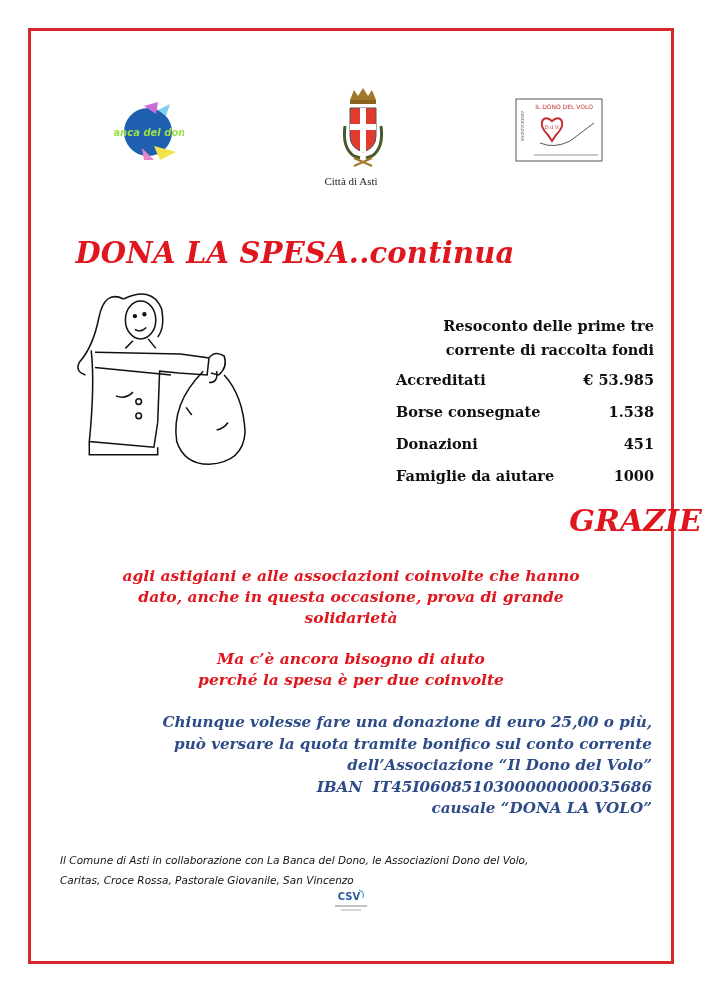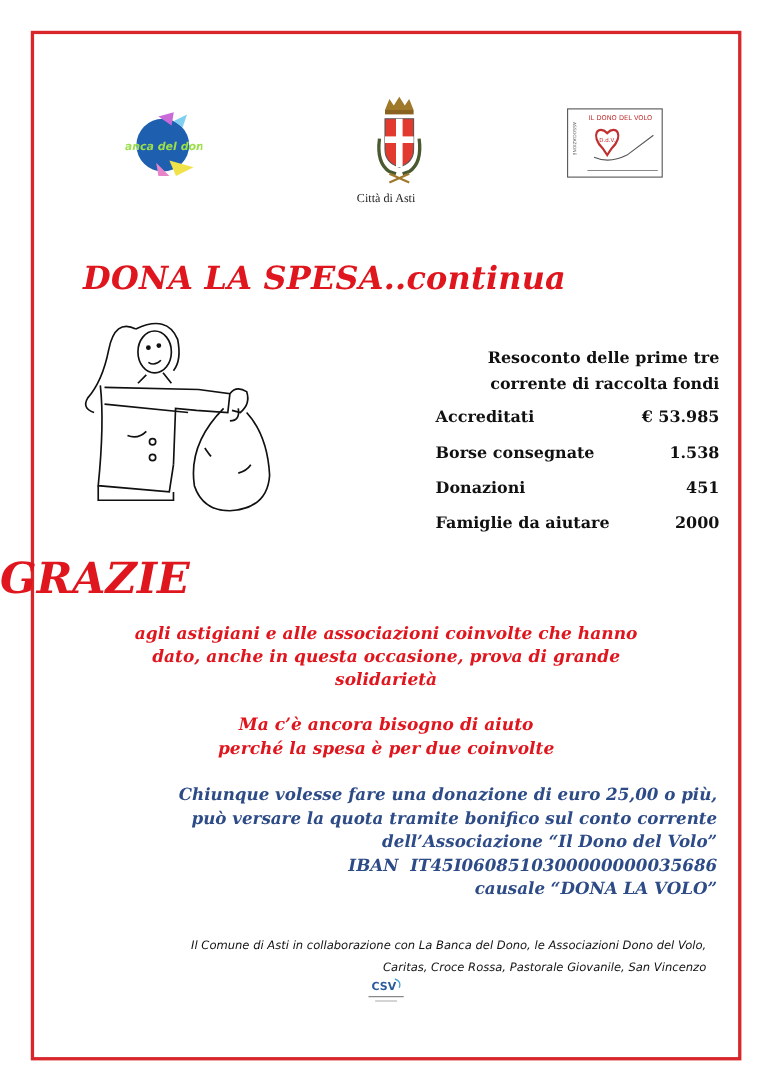--- a/index.html
+++ b/index.html
@@ -8,25 +8,25 @@
   .logo { position: absolute; }
   .logo-banca { left: 114px; top: 100px; width: 70px; height: 62px; }
   .logo-asti { left: 340px; top: 86px; width: 46px; height: 82px; }
   .logo-dono { left: 514px; top: 97px; width: 90px; height: 66px; }
   .citta { position: absolute; left: 0; width: 702px; top: 175px; text-align: center; font-family: "Liberation Serif", serif; font-size: 11px; color: #222; }
   .main-title { position: absolute; left: 0; width: 590px; top: 236px; text-align: center; font-family: "DejaVu Serif", serif; font-weight: bold; font-style: italic; font-size: 29px; color: #e0161e; letter-spacing: 0.2px; }
   .illustration { position: absolute; left: 66px; top: 280px; width: 210px; height: 190px; }
   .summary { position: absolute; left: 396px; top: 314px; width: 258px; font-family: "DejaVu Serif", serif; font-weight: bold; color: #111; }
   .summary-title { text-align: right; font-size: 14.5px; line-height: 24px; margin-bottom: 8px; }
   .summary-row { display: flex; justify-content: space-between; font-size: 14.5px; height: 32px; line-height: 20px; }
-  .grazie { position: absolute; left: 0; width: 702px; top: 503px; text-align: left; font-family: "DejaVu Serif", serif; font-weight: bold; font-style: italic; font-size: 39px; color: #e0161e; }
+  .grazie { position: absolute; left: 0; width: 702px; top: 503px; text-align: right; font-family: "DejaVu Serif", serif; font-weight: bold; font-style: italic; font-size: 30px; color: #e0161e; }
   .thanks { position: absolute; left: 60px; width: 582px; top: 565px; text-align: center; font-family: "DejaVu Serif", serif; font-weight: bold; font-style: italic; font-size: 15.5px; line-height: 21px; color: #e0161e; }
   .need { position: absolute; left: 60px; width: 582px; top: 648px; text-align: center; font-family: "DejaVu Serif", serif; font-weight: bold; font-style: italic; font-size: 15.5px; line-height: 21px; color: #e0161e; }
   .donate { position: absolute; left: 50px; width: 602px; top: 712px; text-align: right; font-family: "DejaVu Serif", serif; font-weight: bold; font-style: italic; font-size: 15.2px; line-height: 21.5px; color: #2d4b87; }
-  .footer { position: absolute; left: 60px; width: 582px; top: 850px; text-align: right; font-family: "DejaVu Sans", sans-serif; font-style: italic; font-size: 10.5px; line-height: 20px; color: #111; }
+  .footer { position: absolute; left: 60px; width: 582px; top: 850px; text-align: left; font-family: "DejaVu Sans", sans-serif; font-style: italic; font-size: 10.5px; line-height: 20px; color: #111; }
   .csv-logo { position: absolute; left: 329px; top: 886px; width: 44px; height: 30px; }
 </style>
 </head>
 <body>
 
 <div class="frame"></div>
 
 <svg class="logo logo-banca" viewBox="0 0 70 62">
   <circle cx="34" cy="32" r="24" fill="#1f5fb0"></circle>
   <path d="M30 6 L44 2 L42 14 Z" fill="#c86ad8"></path>
@@ -92,21 +92,21 @@
   <div class="summary-row">
     <span>Borse consegnate</span>
     <span>1.538</span>
   </div>
   <div class="summary-row">
     <span>Donazioni</span>
     <span>451</span>
   </div>
   <div class="summary-row">
     <span>Famiglie da aiutare</span>
-    <span>2000</span>
+    <span>1000</span>
   </div>
 </div>
 
 <div class="grazie">GRAZIE</div>
 
 <div class="thanks">
   <div>agli astigiani e alle associazioni coinvolte che hanno</div>
   <div>dato, anche in questa occasione, prova di grande</div>
   <div>solidarietà</div>
 </div>

